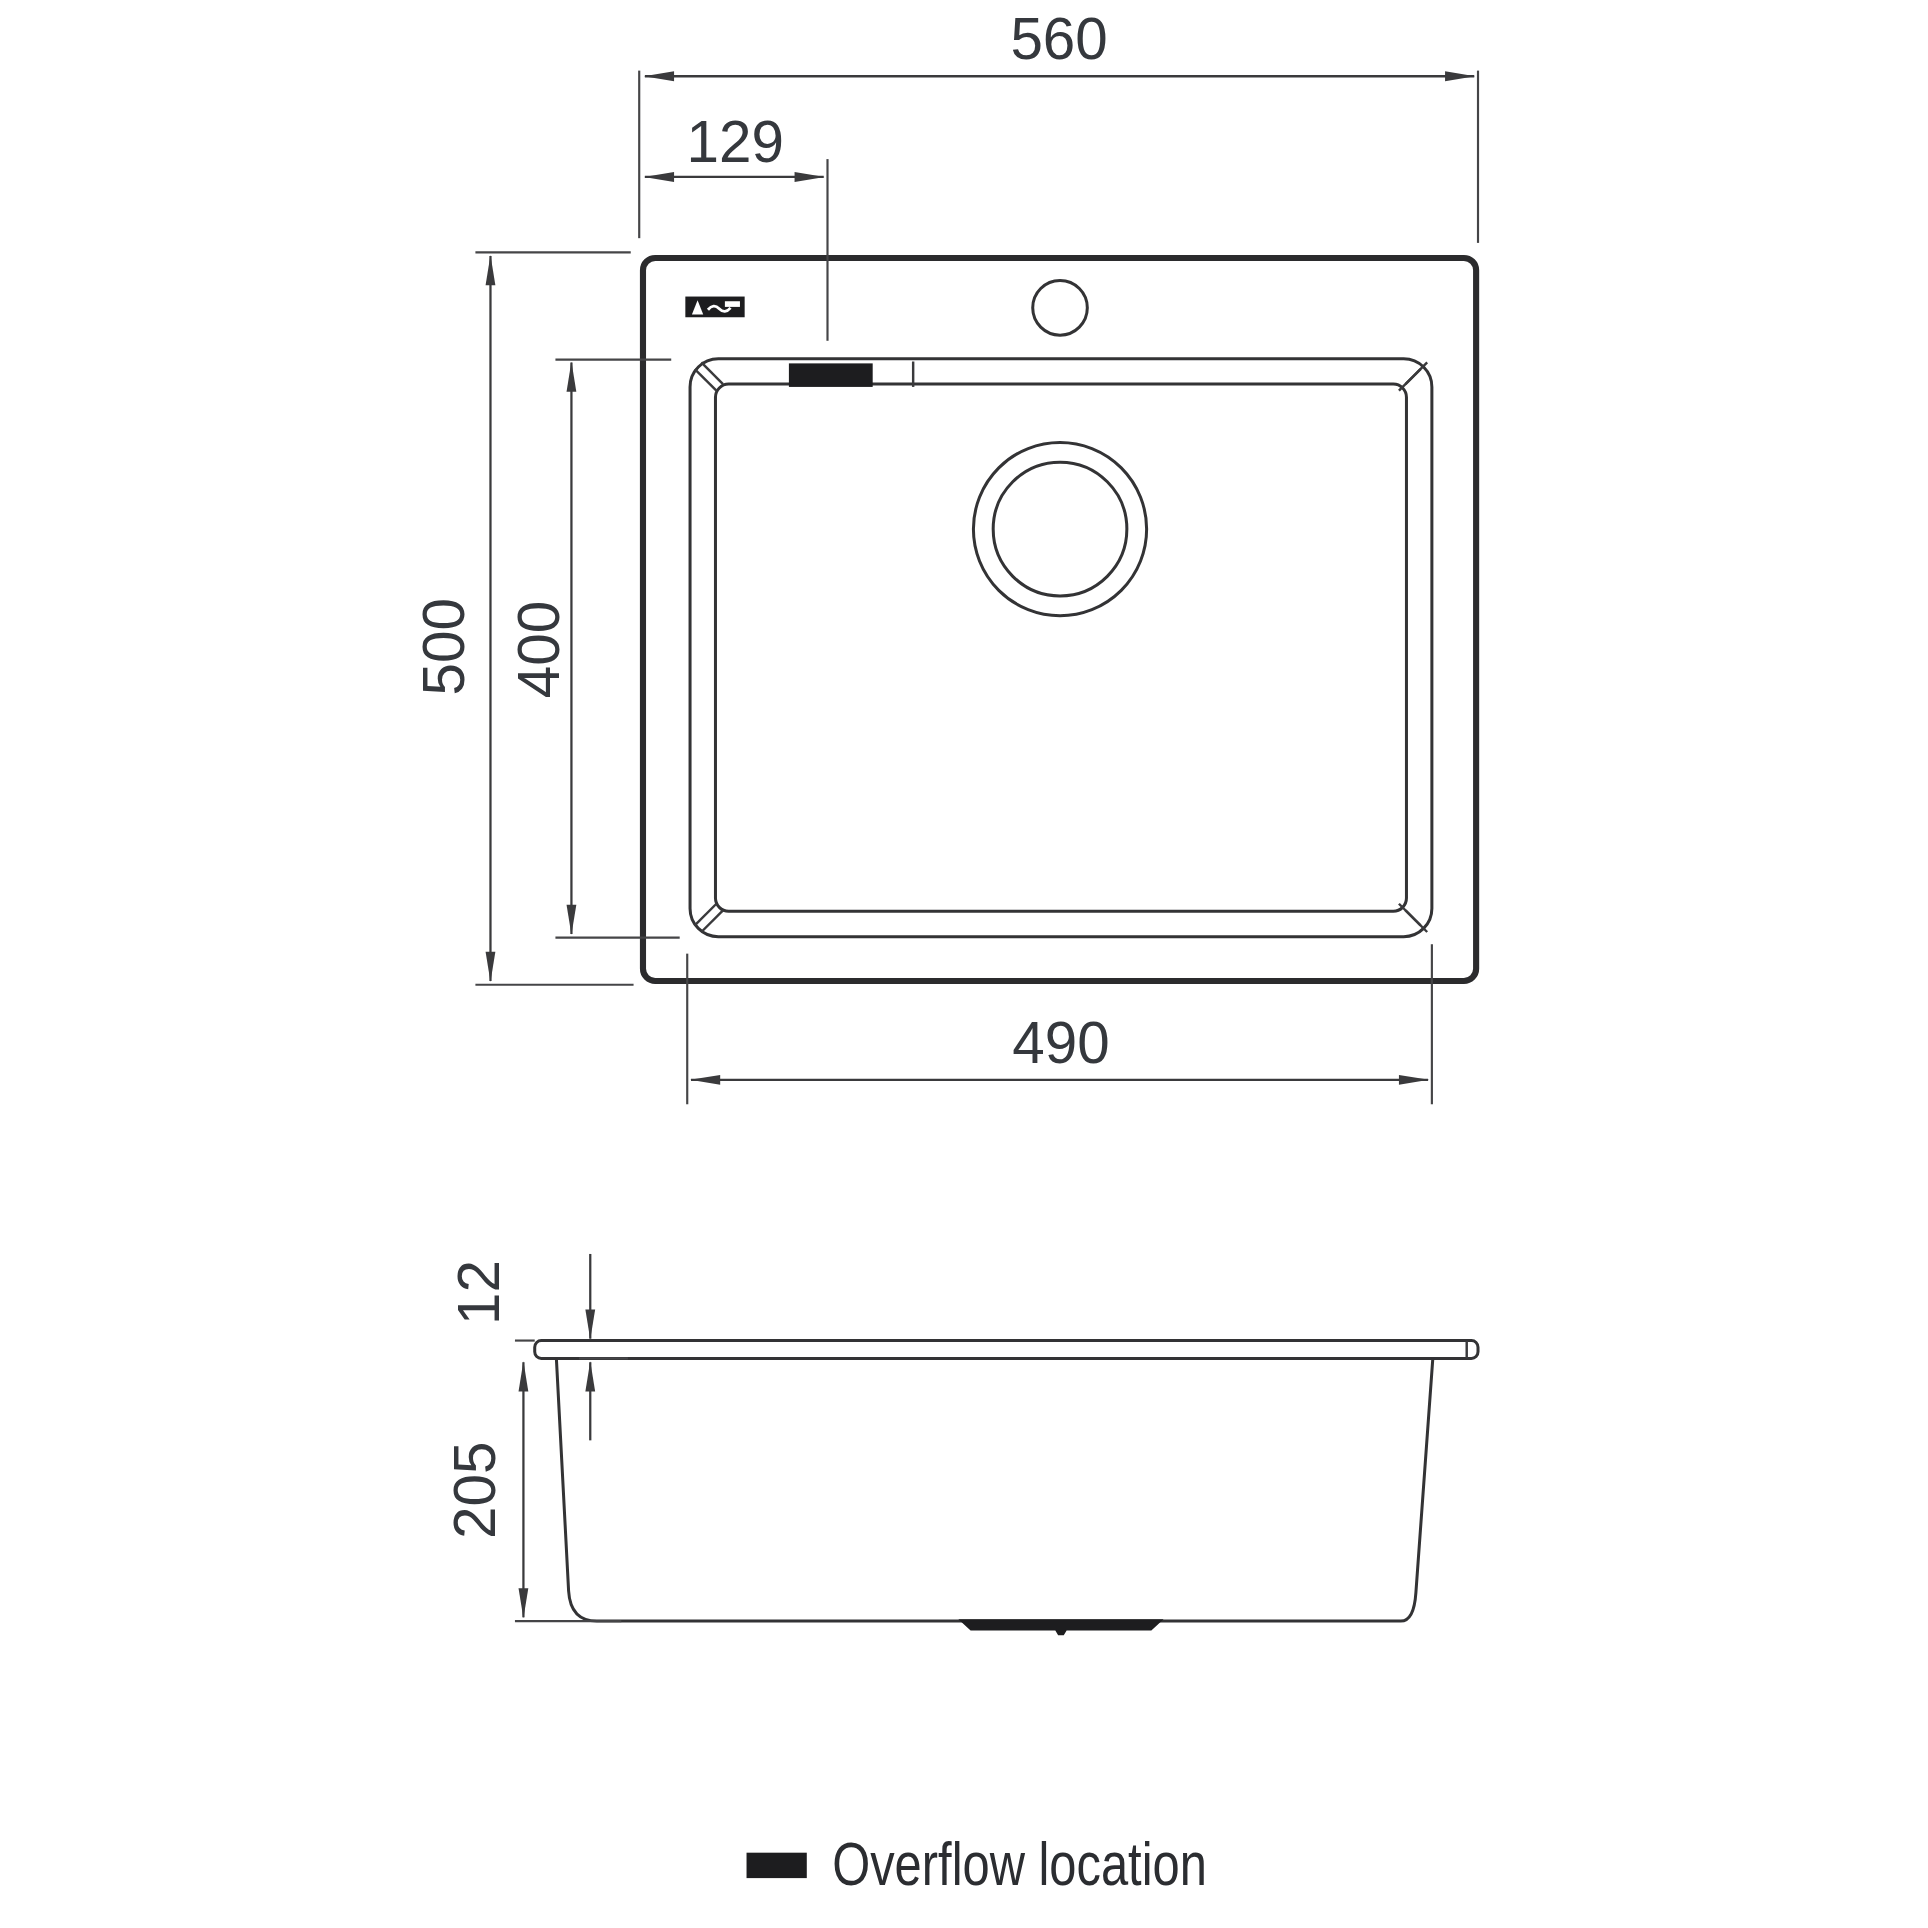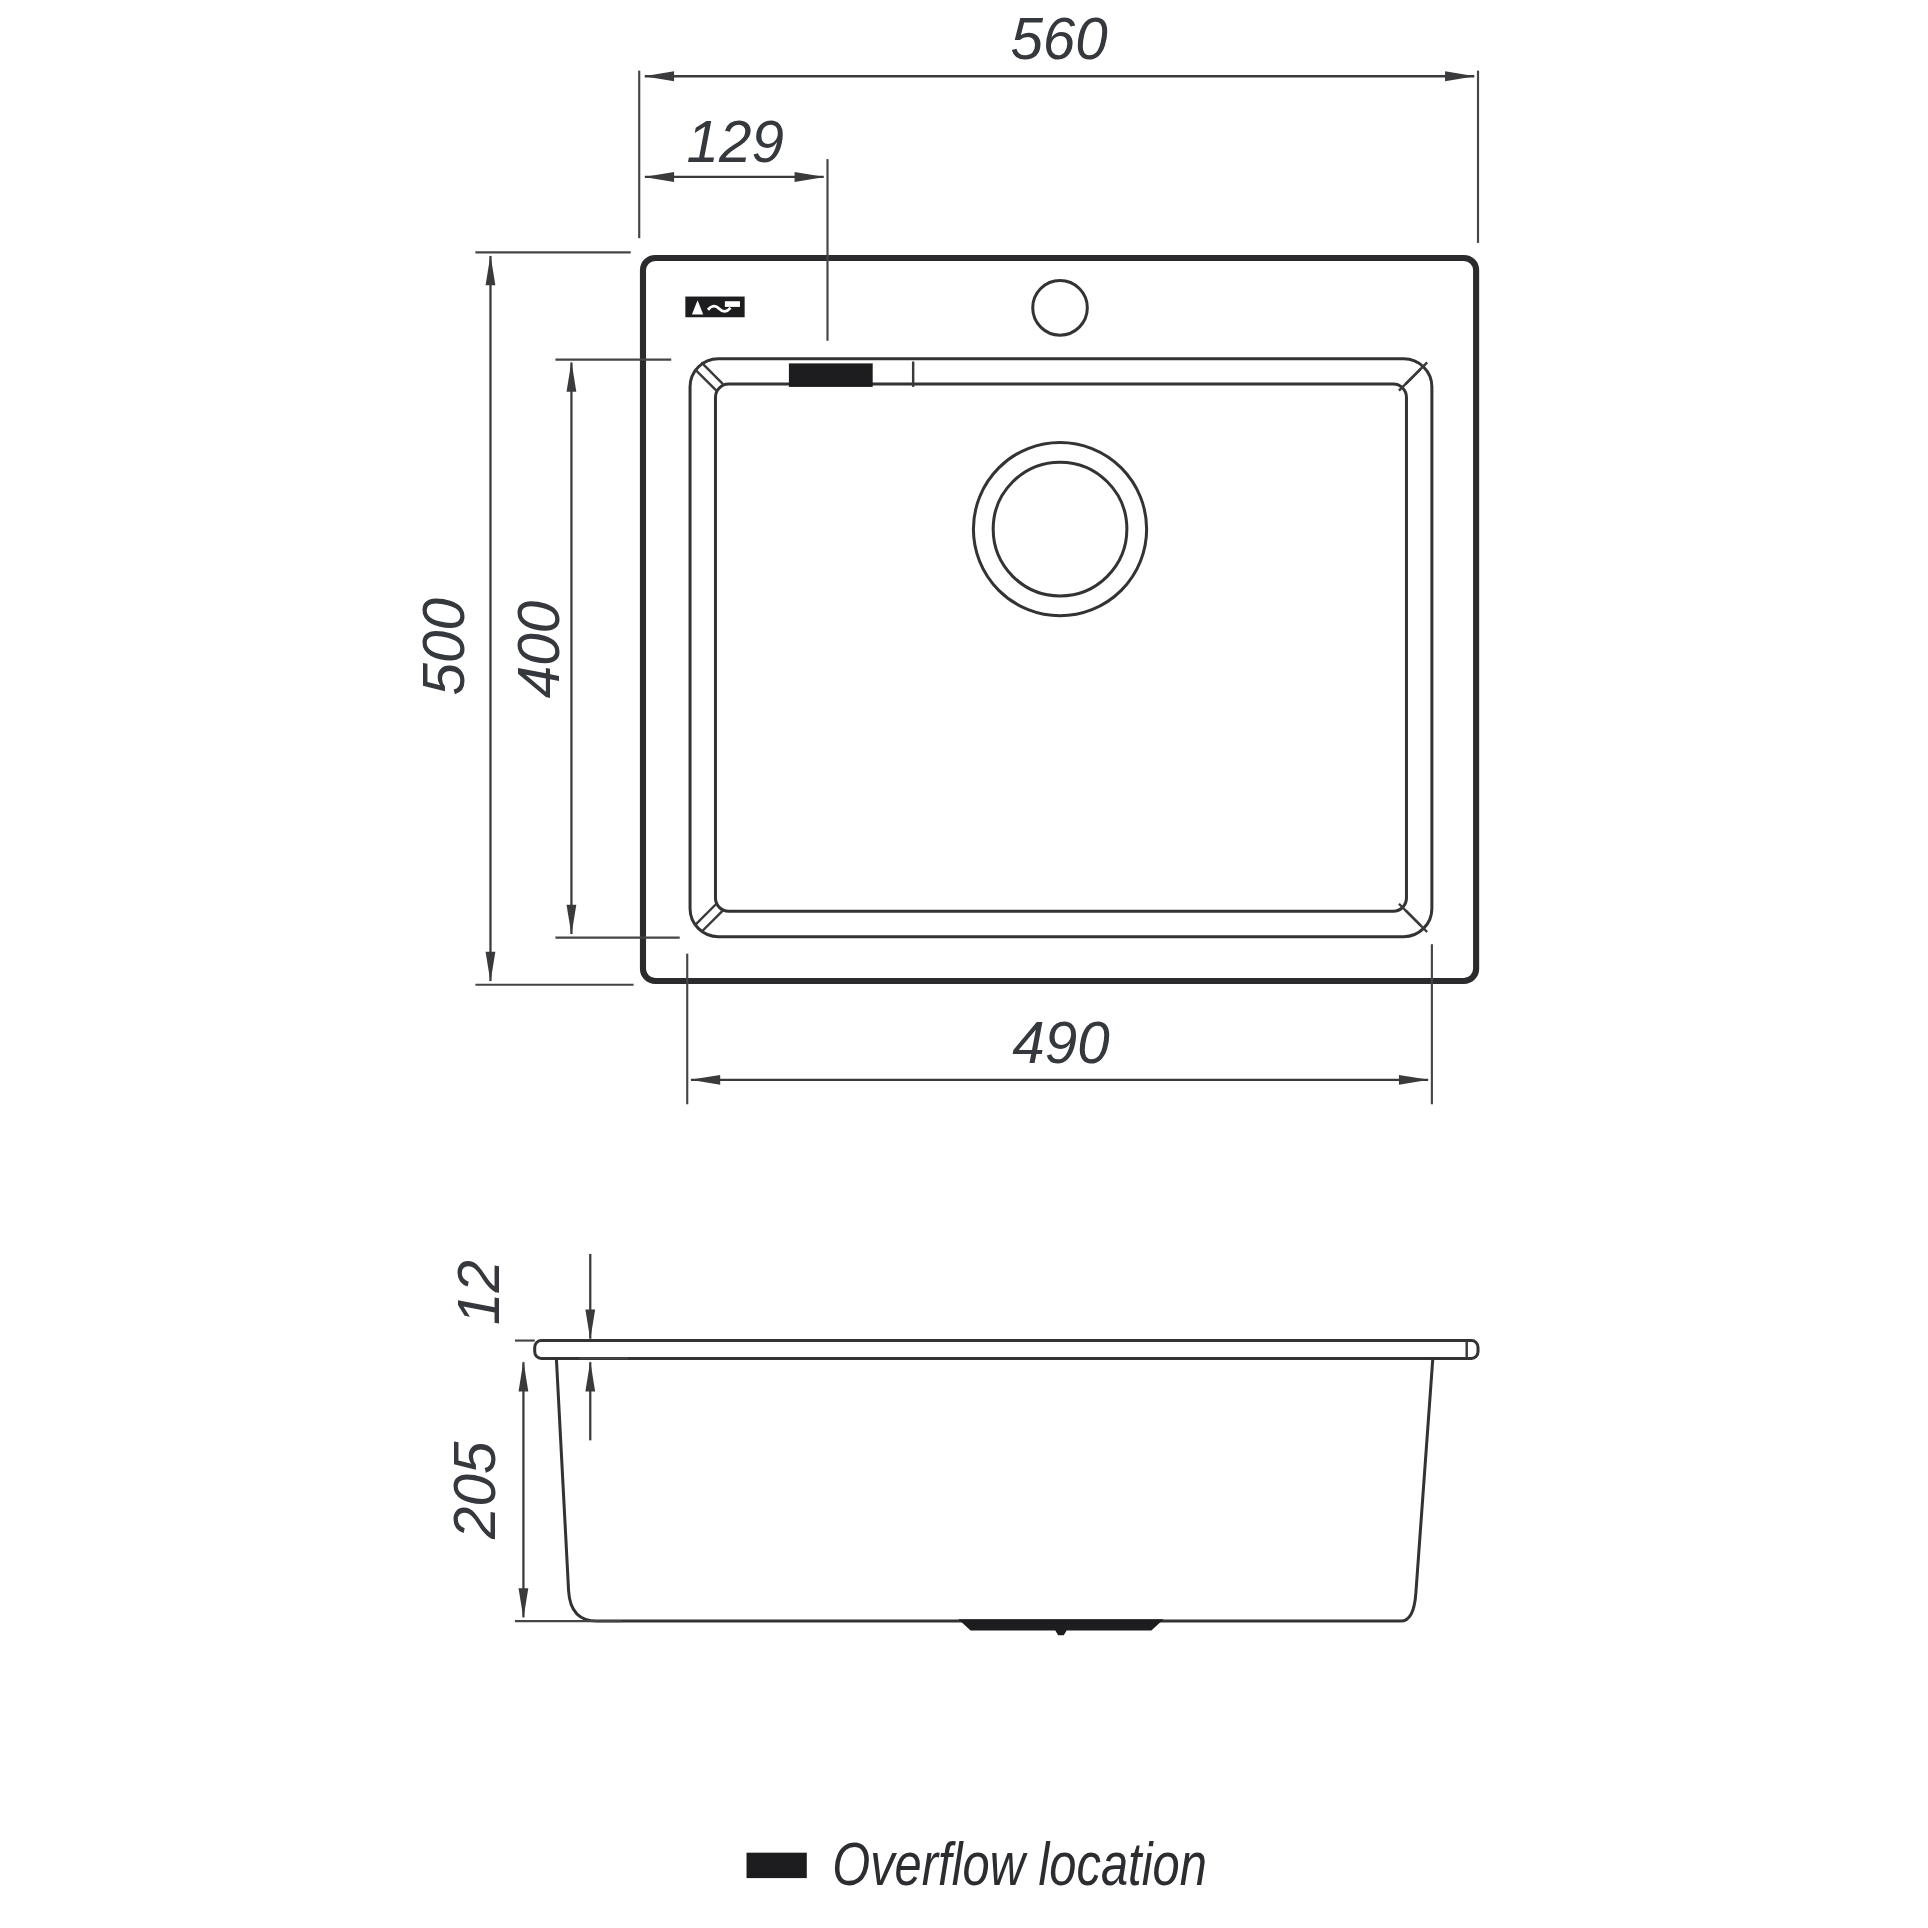--- a/index.html
+++ b/index.html
@@ -1,16 +1,16 @@
 <!DOCTYPE html>
 <html style="font-size:15px"><head>
 <meta charset="utf-8">
 <style>
   html,body{margin:0;padding:0;background:#ffffff;}
-  .page{width:1780px;height:1928px;background:#ffffff;position:relative;font-style:italic;}
+  .page{width:1780px;height:1928px;background:#ffffff;position:relative;}
   svg{display:block;}
   .ln{stroke:#3a3a3c;stroke-width:2.6;fill:none;stroke-linecap:butt;}
   .ln-med{stroke:#333335;stroke-width:3.2;fill:none;}
   .ln-heavy{stroke:#2b2b2d;stroke-width:6.5;fill:none;stroke-linejoin:round;}
   .dim-line{stroke:#3a3a3c;stroke-width:2.4;fill:none;}
   .ext-line{stroke:#454547;stroke-width:2.3;fill:none;}
   .fill-dark{fill:#1d1d1f;stroke:none;}
   .dim-text{font-family:"Liberation Sans", sans-serif;font-size:62px;fill:#35383d;}
   .legend-text{font-family:"Liberation Sans", sans-serif;font-size:64px;fill:#2b2d31;}
   .logo-white{stroke:#ffffff;stroke-width:3;fill:none;}

